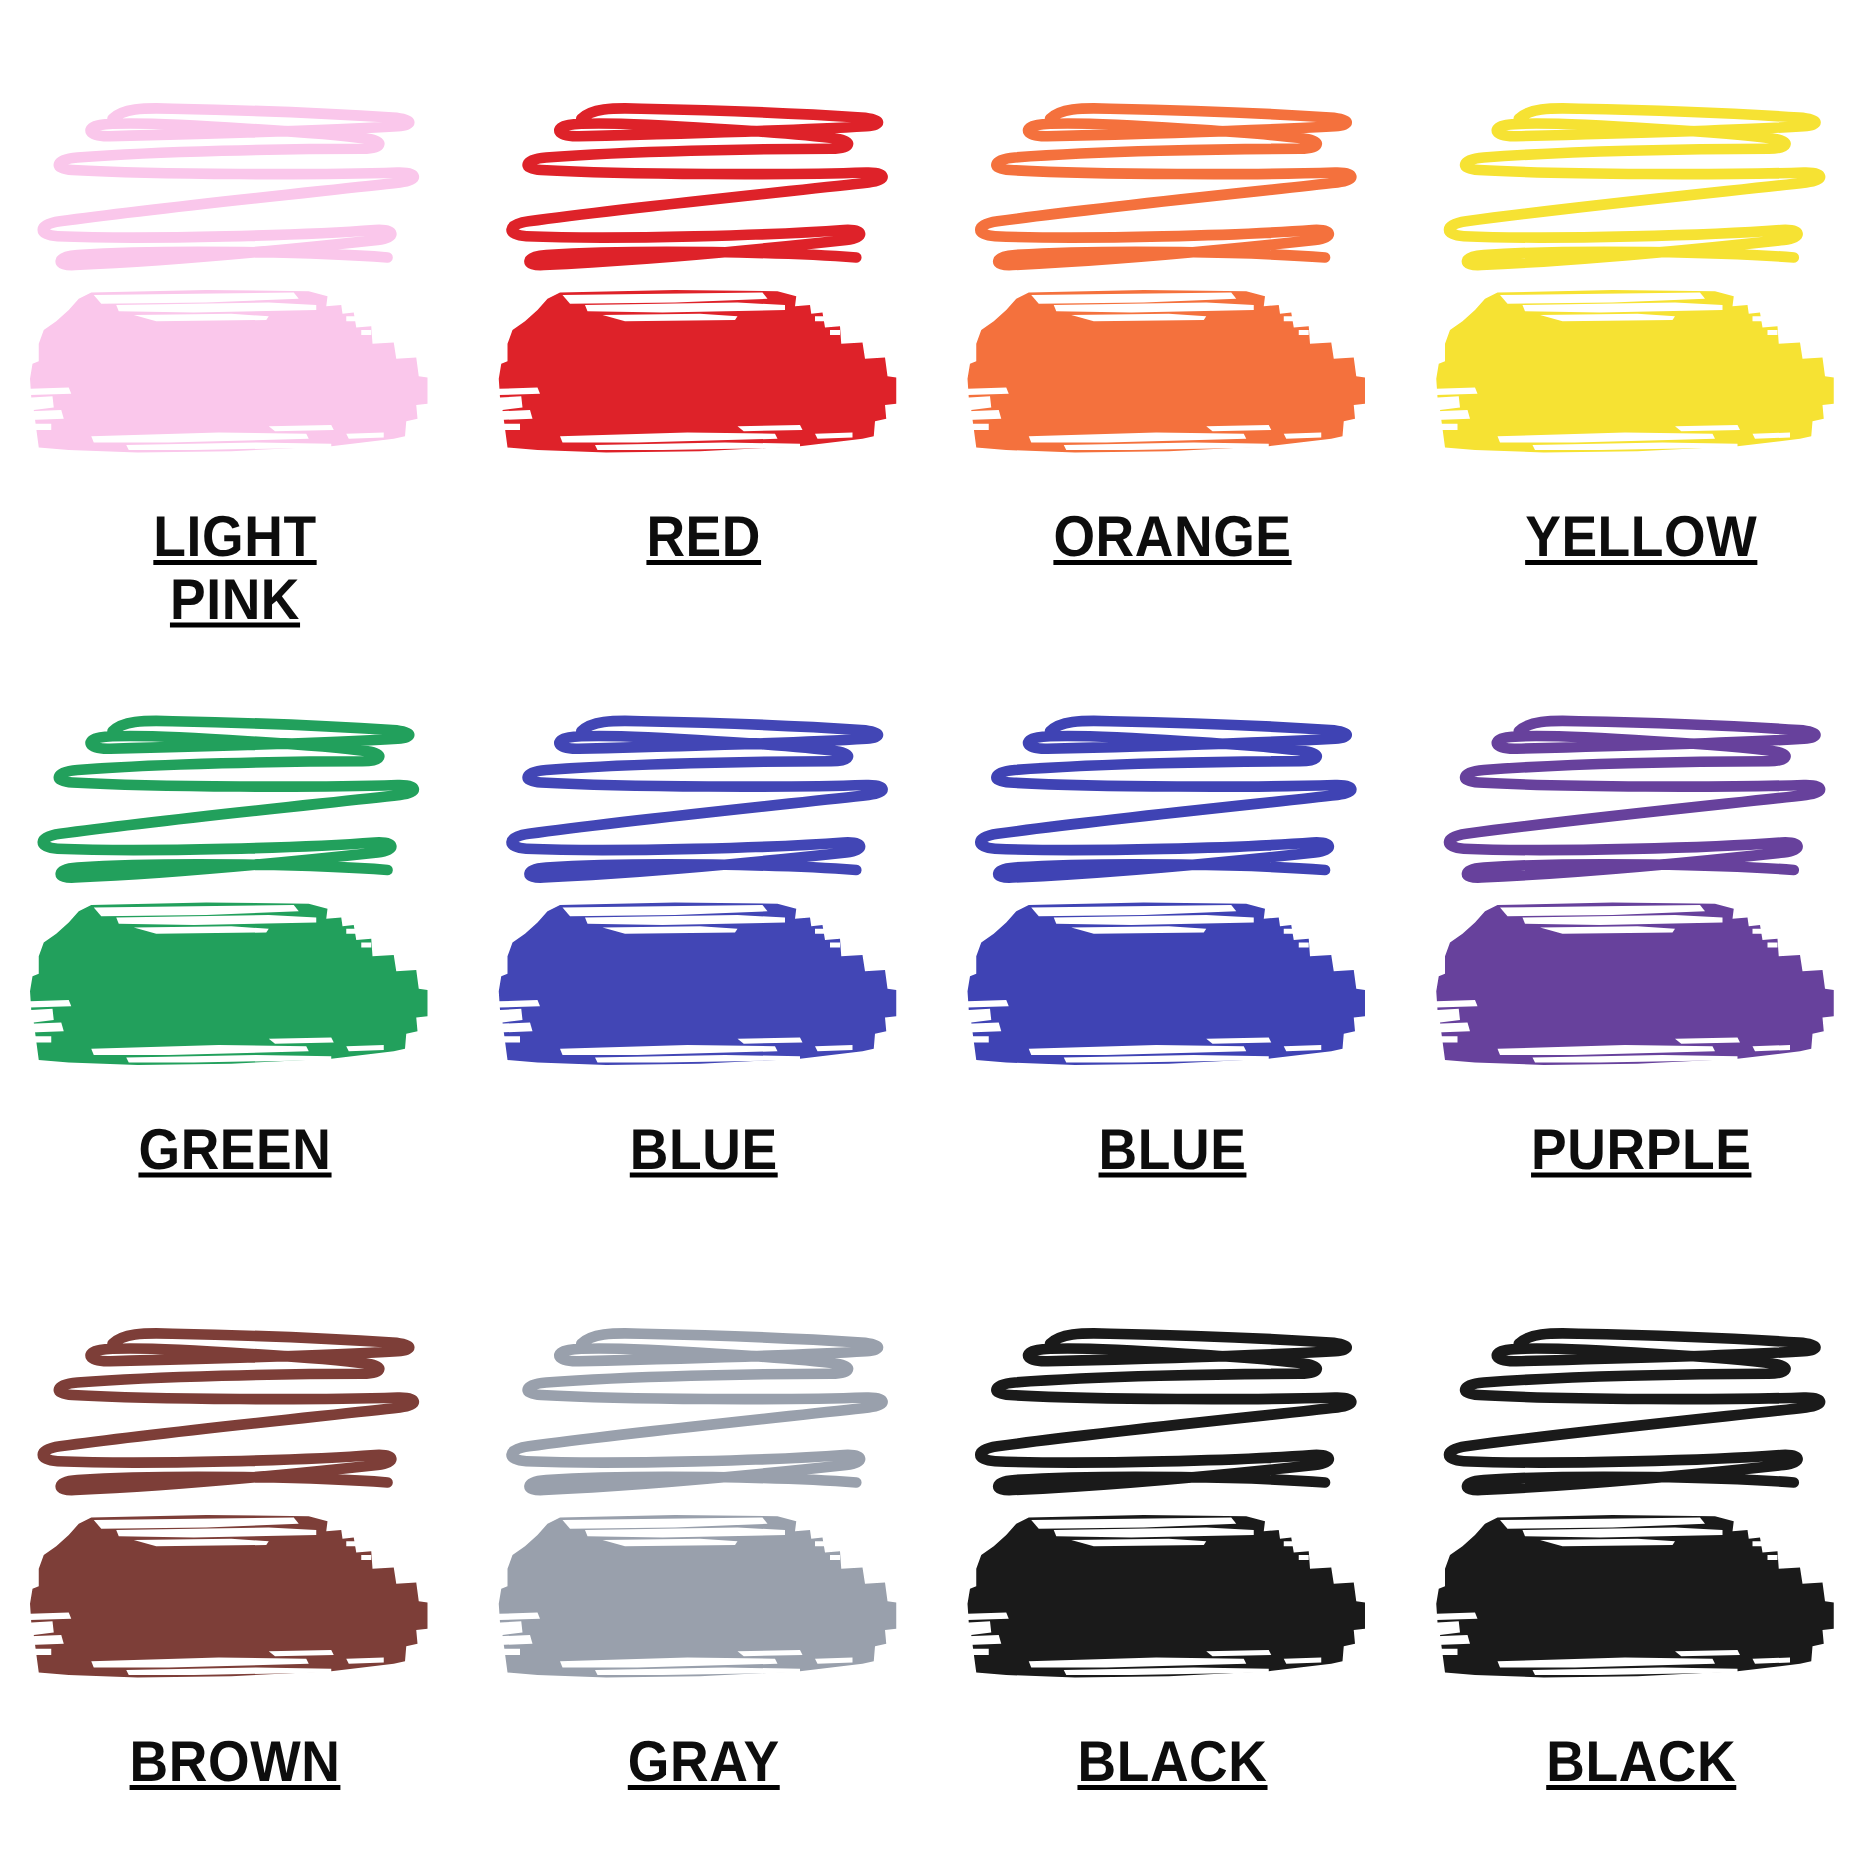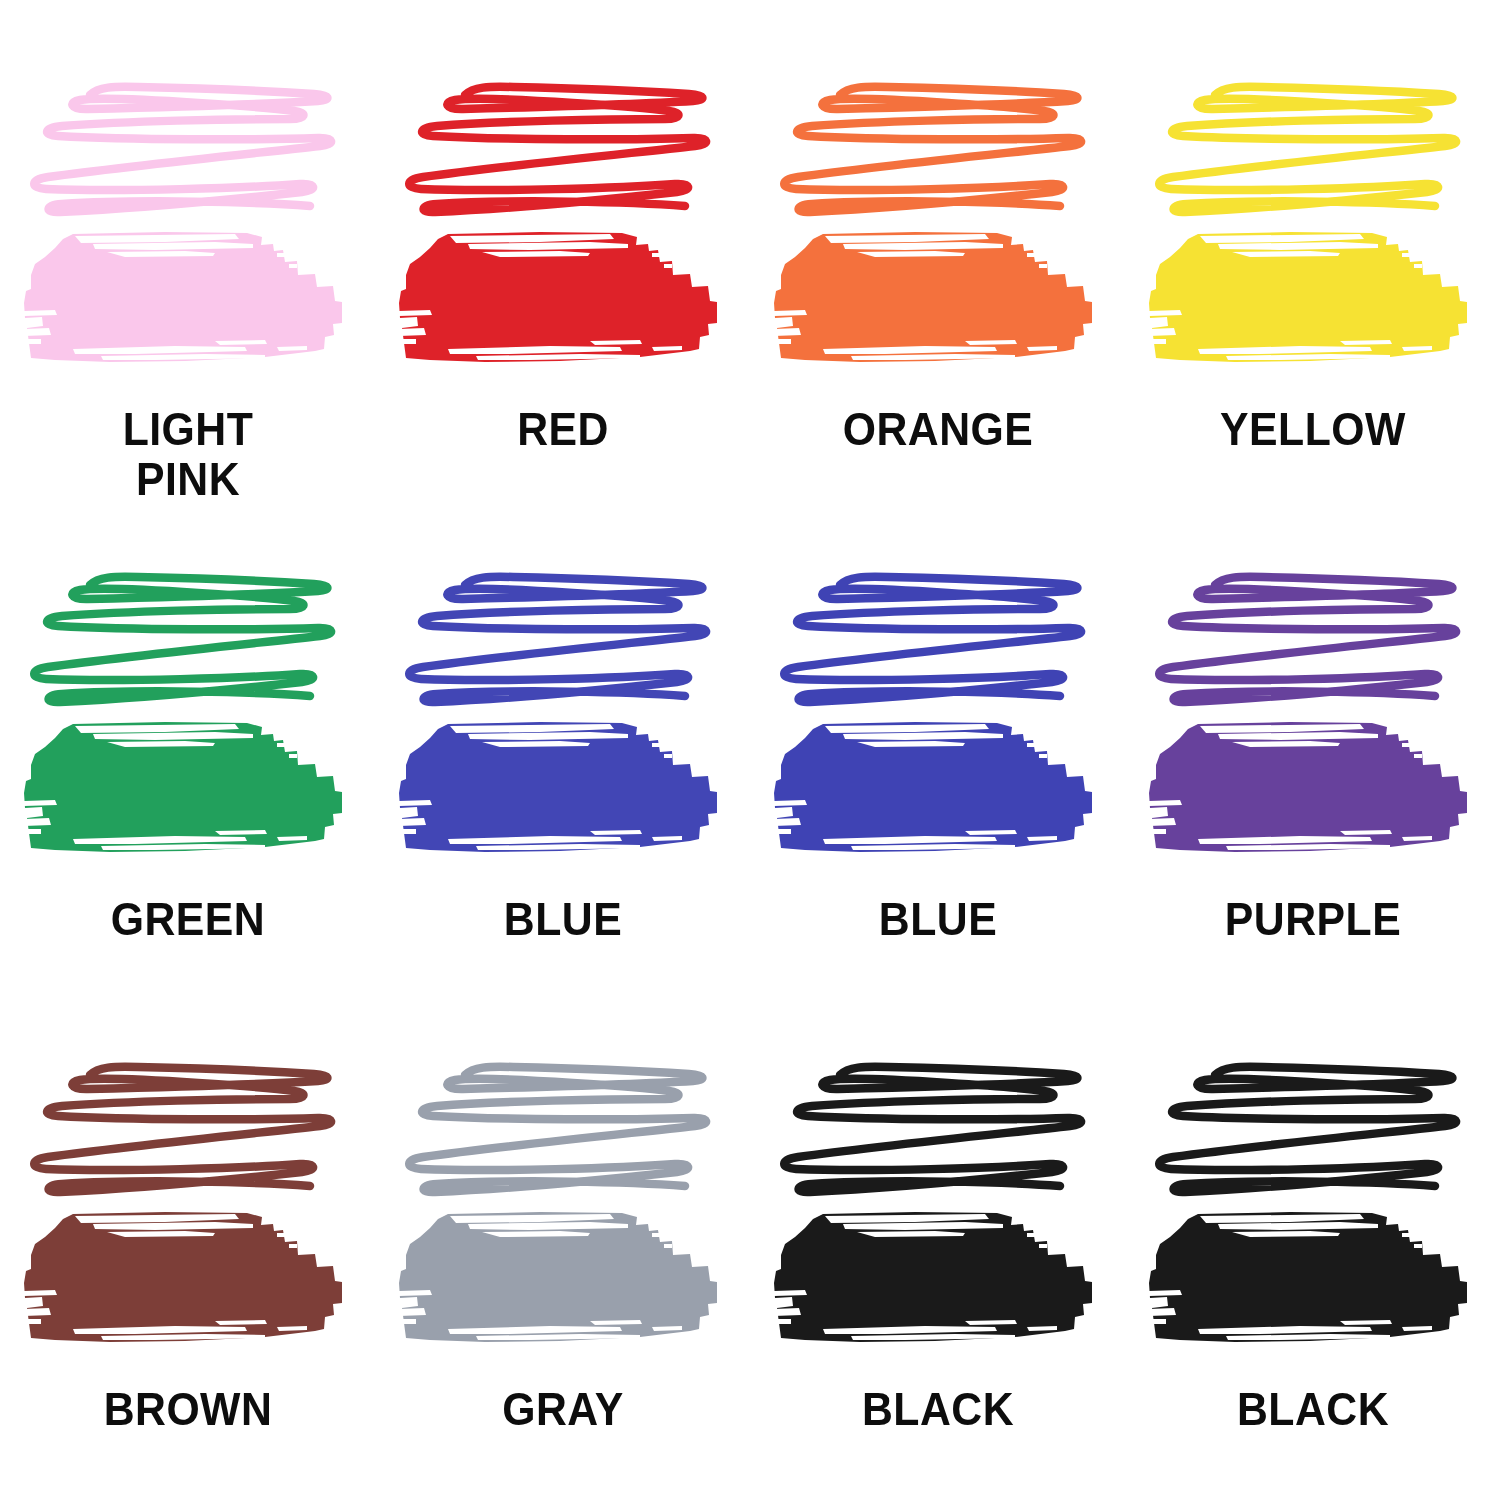--- a/index.html
+++ b/index.html
@@ -16,20 +16,21 @@
 
   #palette-grid {
     width: 1500px;
     height: 1500px;
     display: grid;
     grid-template-columns: repeat(4, 375px);
     grid-template-rows: repeat(3, 490px);
     align-content: start;
     padding-top: 30px;
     box-sizing: border-box;
+    text-decoration: underline;
   }
 
   .swatch-cell {
     position: relative;
     width: 375px;
     height: 490px;
     display: flex;
     flex-direction: column;
     align-items: center;
   }

